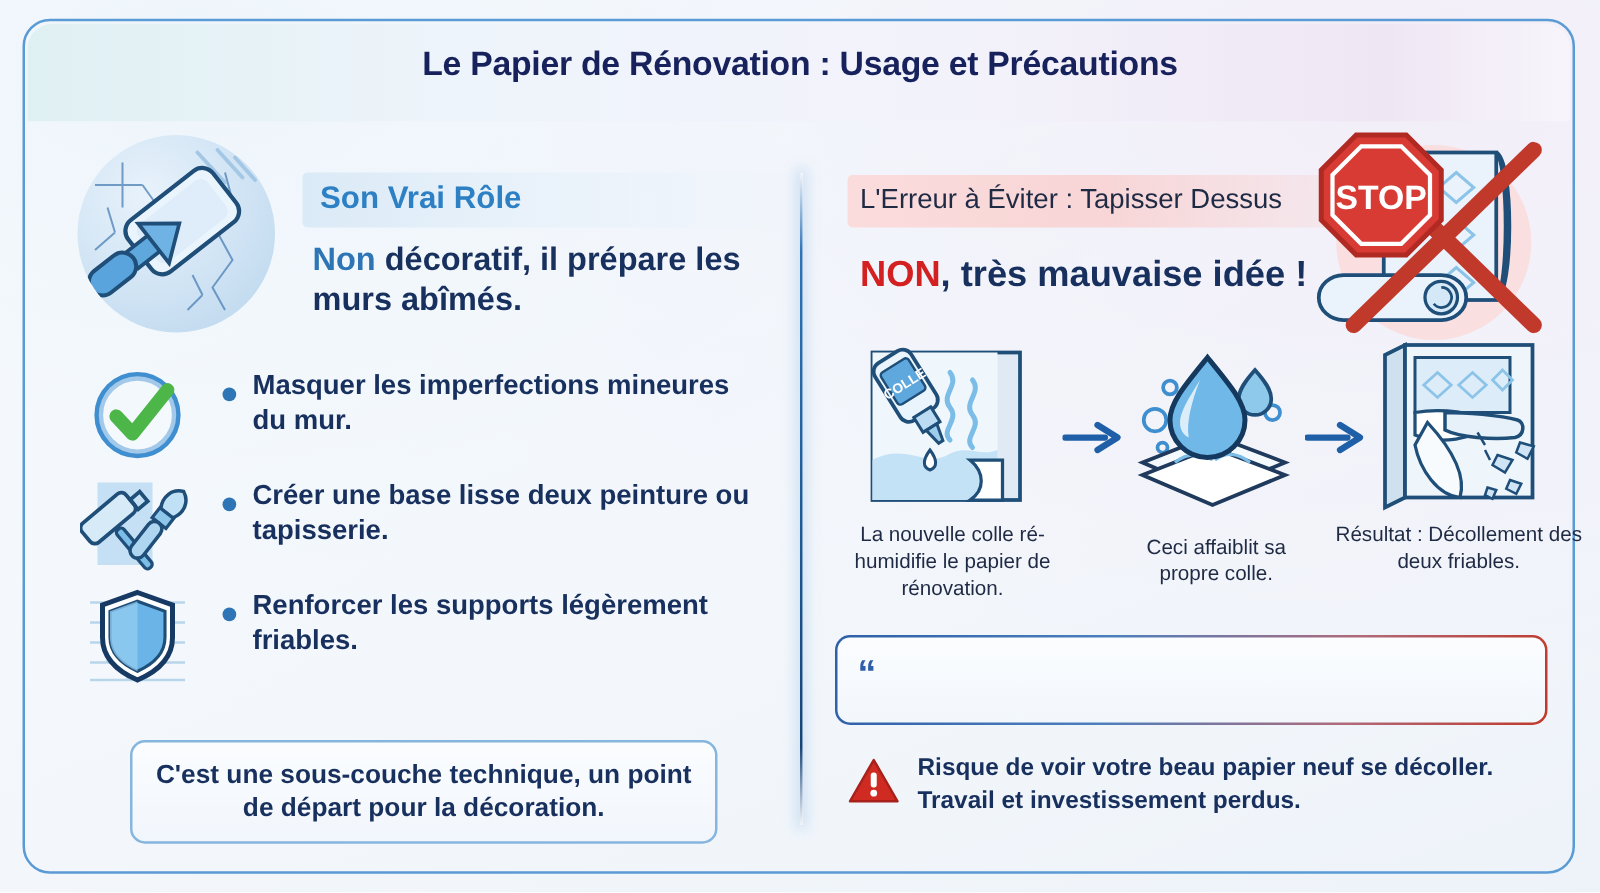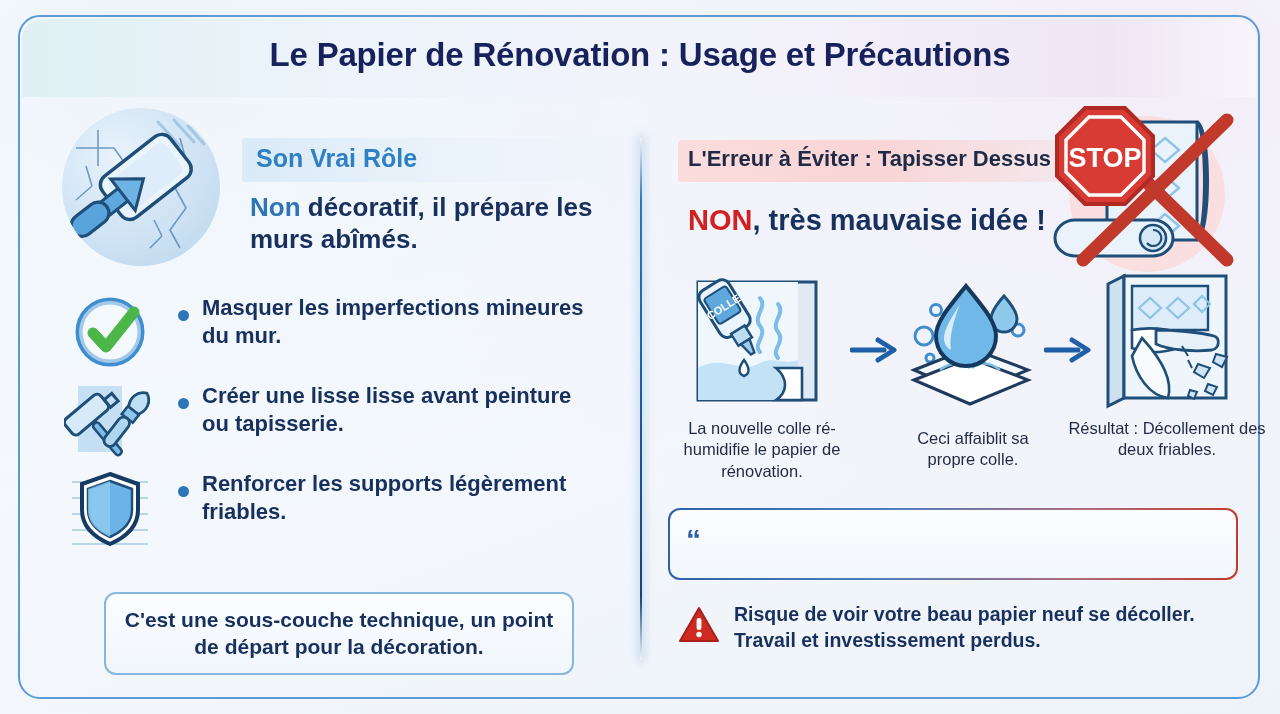--- a/index.html
+++ b/index.html
@@ -21,21 +21,21 @@
     box-sizing:border-box;pointer-events:none;
   }
   
   .title-band{
     position:absolute;left:22px;top:19px;width:1234px;height:78px;
     border-radius:20px 20px 0 0;
     background:linear-gradient(90deg,#dff0f3 0%,#eef4fb 28%,#f3f2fb 62%,#efe6f4 88%,#f7f5fb 100%);
   }
   .title{
     position:absolute;left:0;top:36px;width:1280px;text-align:center;
-    font-size:33px;font-weight:bold;color:#17225c;letter-spacing:-0.2px;
+    font-size:27px;font-weight:bold;color:#17225c;letter-spacing:-0.2px;
   }
   
   .divider{
     position:absolute;left:640px;top:138px;width:2px;height:522px;
     background:linear-gradient(180deg,rgba(91,155,213,0) 0%,#2e75b6 12%,#1d5a96 55%,#17457a 88%,rgba(23,69,122,0) 100%);
     box-shadow:0 0 10px 3px rgba(120,175,225,.35);
   }
   
   .col-left{position:absolute;left:42px;top:100px;width:580px;height:570px;}
   .col-right{position:absolute;left:660px;top:100px;width:585px;height:570px;}
@@ -77,21 +77,21 @@
     text-align:center;font-size:21px;font-weight:bold;color:#18305e;line-height:1.3;
   }
 
   
   .rhead-band{
     position:absolute;left:18px;top:40px;width:480px;height:42px;
     background:linear-gradient(90deg,#fbdcdc 0%,#f8d5d6 42%,rgba(252,235,236,0) 100%);
     border-radius:4px;
   }
   .rhead-text{
-    position:absolute;left:28px;top:46px;font-size:22px;font-weight:bold;color:#1f2a44;
+    position:absolute;left:28px;top:46px;font-size:22px;font-weight:normal;color:#1f2a44;
   }
   .rsub{
     position:absolute;left:28px;top:104px;font-size:29px;font-weight:bold;color:#18305e;
   }
   .rsub .no{color:#d32020;}
   .stop-badge{
     position:absolute;left:375px;top:2px;width:215px;height:175px;
   }
 
   
@@ -188,21 +188,21 @@
               <rect x="28" y="34" width="7" height="40" rx="3" fill="#7cbde8" stroke="#1f4e79" stroke-width="2.6"></rect>
             </g>
             <g transform="rotate(38 62 40)">
               <path d="M62 6 c9 4 11 14 6 22 l-12 0 c-5 -8 -3 -18 6 -22z" fill="#bfe0f5" stroke="#1f4e79" stroke-width="2.8"></path>
               <rect x="55" y="28" width="14" height="10" fill="#8fc7ea" stroke="#1f4e79" stroke-width="2.6"></rect>
               <rect x="56" y="38" width="12" height="34" rx="6" fill="#aed6f1" stroke="#1f4e79" stroke-width="2.8"></rect>
             </g>
           </svg>
         </div>
         <div class="bdot"></div>
-        <div class="btext">Créer une lisse lisse avant peinture ou tapisserie.</div>
+        <div class="btext">Créer une base lisse deux peinture ou tapisserie.</div>
       </div>
 
       <div class="brow">
         <div class="bicon">
           <svg width="92" height="82" viewBox="0 0 92 82">
             <g stroke="#b9d5ea" stroke-width="2" fill="none">
               <path d="M8 14 H84 M8 30 H84 M8 46 H84 M8 62 H84 M8 76 H84"></path>
               <path d="M22 14 V30 M56 14 V30 M38 30 V46 M72 30 V46 M22 46 V62 M56 46 V62 M38 62 V76"></path>
             </g>
             <path d="M46 6 L74 16 V42 C74 60 60 70 46 76 C32 70 18 60 18 42 V16 Z" fill="#ffffff" stroke="#163a63" stroke-width="4"></path>

